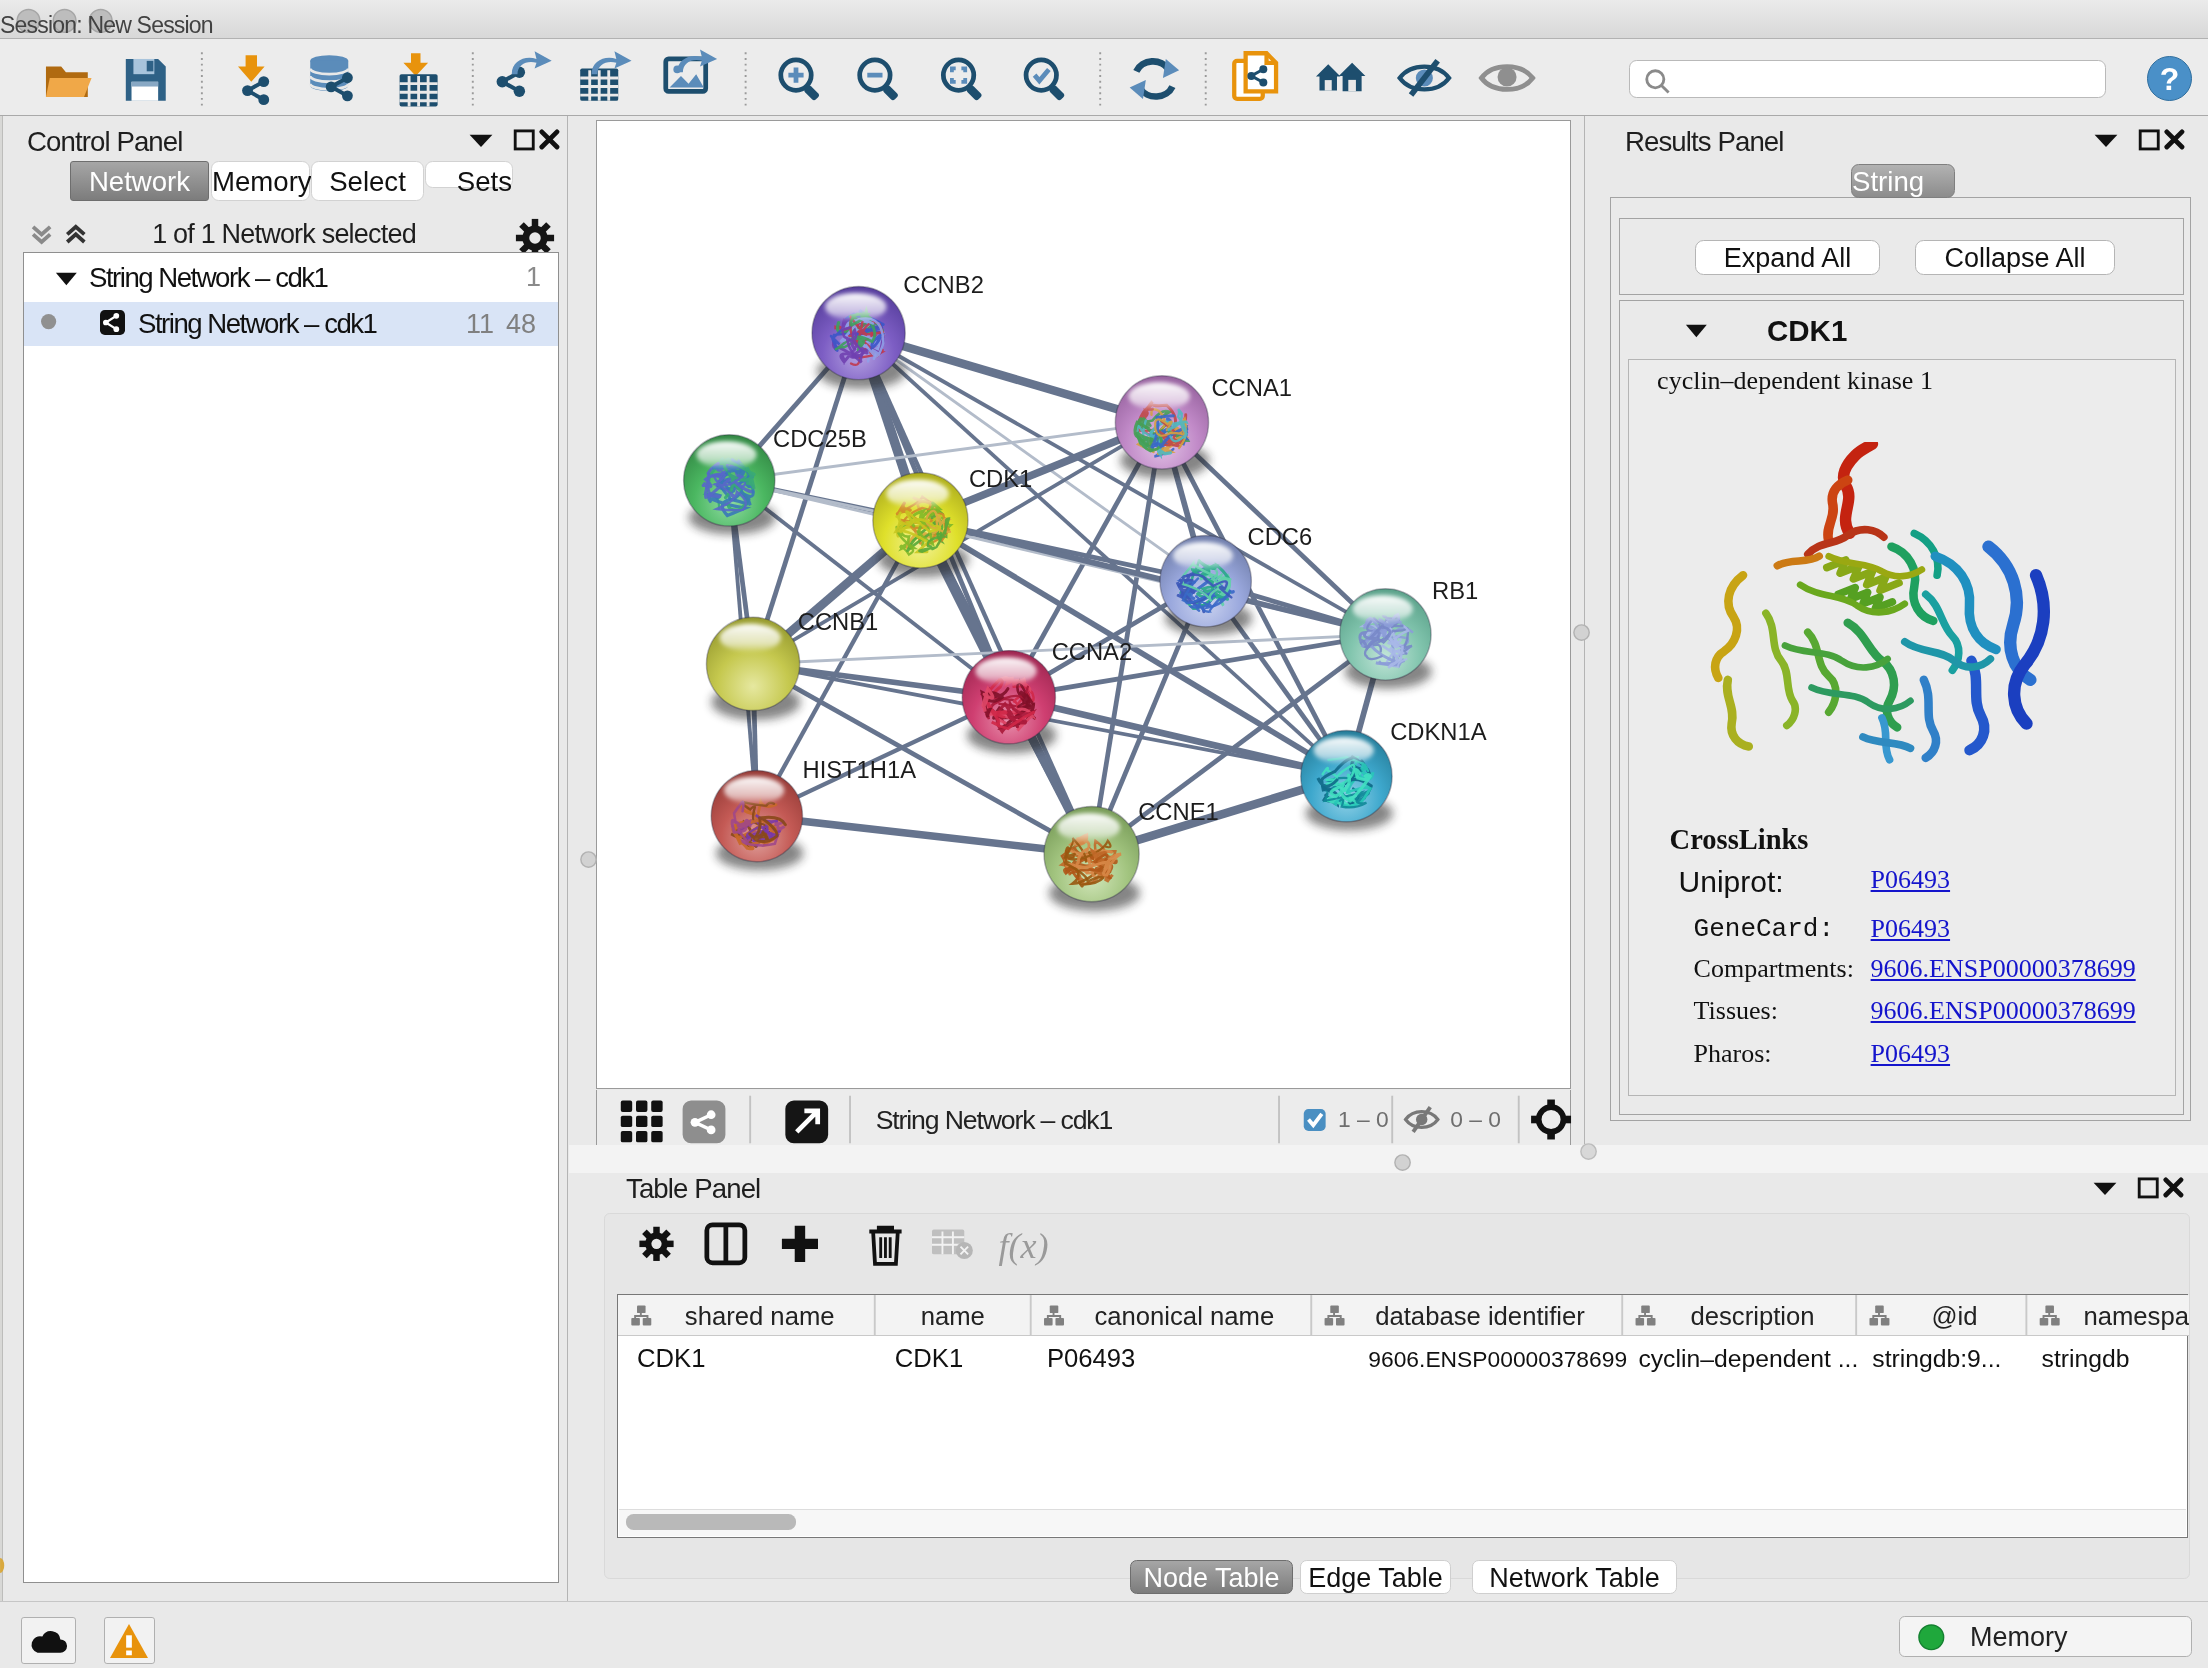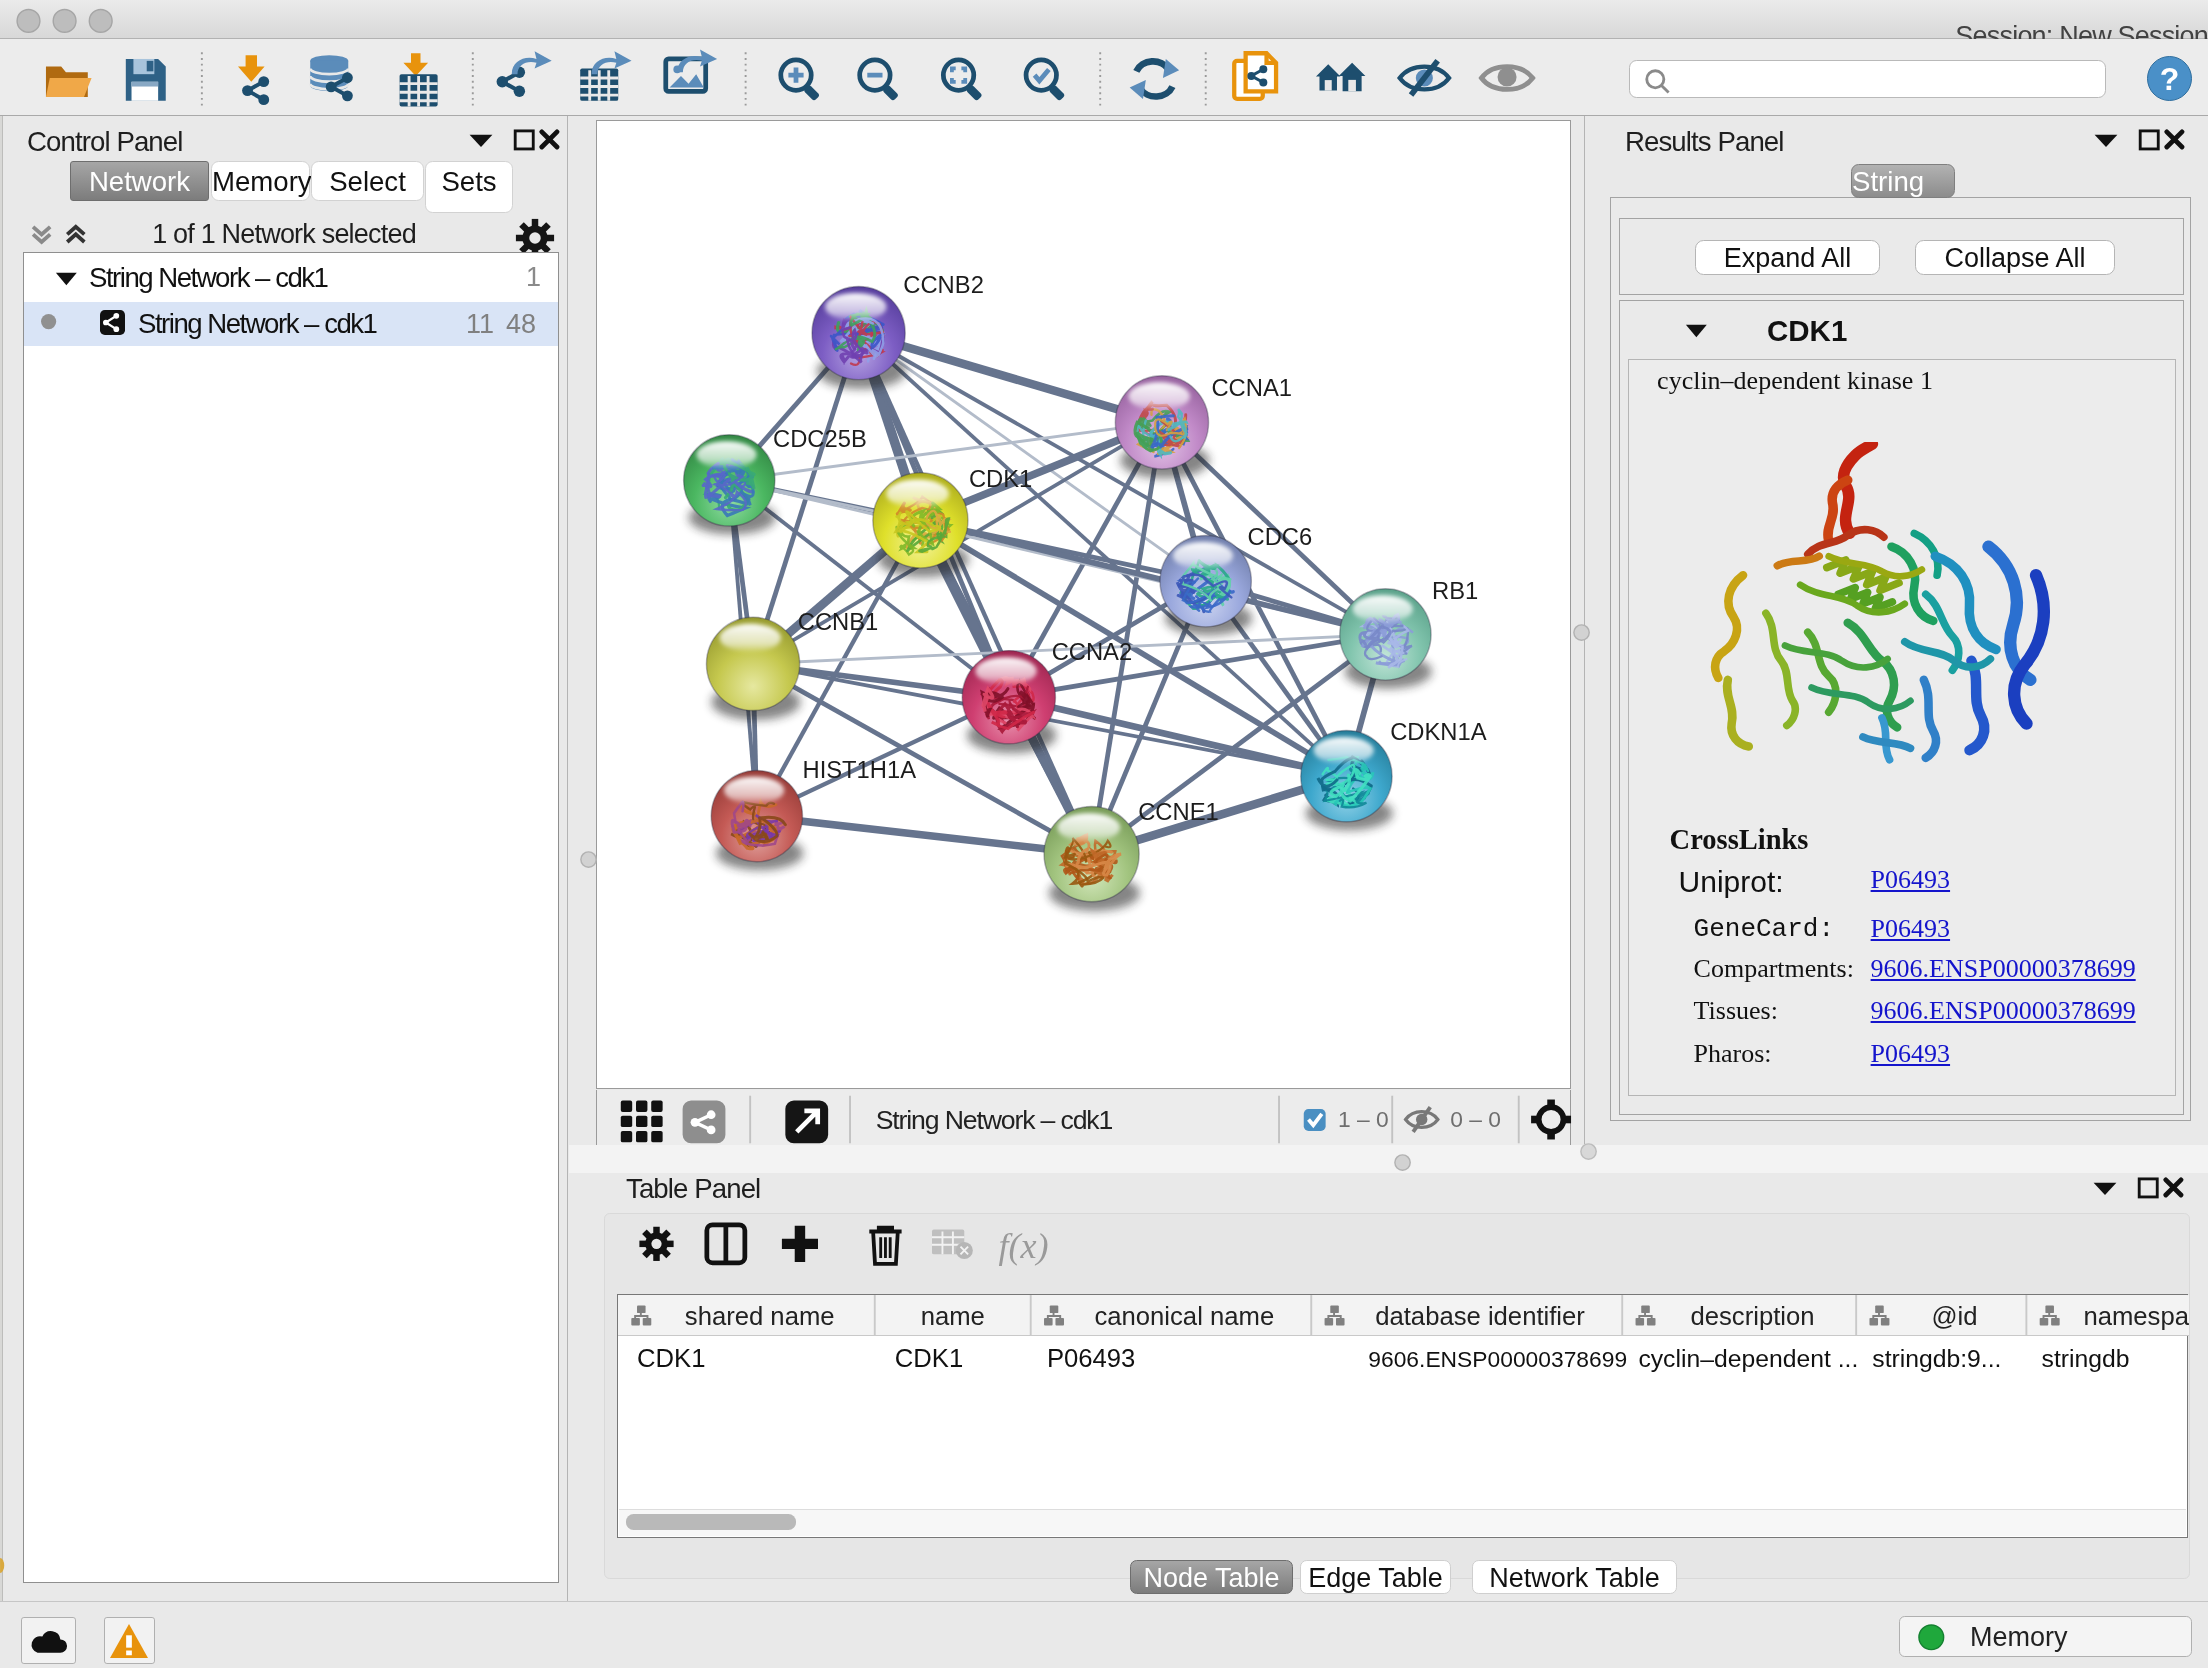--- a/index.html
+++ b/index.html
@@ -4,21 +4,21 @@
 *{margin:0;padding:0;box-sizing:border-box}
 html,body{width:2208px;height:1668px;overflow:hidden;background:#e9e9e9;font-family:"Liberation Sans",sans-serif}
 </style></head>
 <body>
 <div style="position:absolute;left:0;top:0;width:2208px;height:39px;background:linear-gradient(#ebebeb,#d8d8d8);border-bottom:1px solid #b2b2b2">
 <svg width="152" height="39" viewBox="0 0 160 41">
       <circle cx="30" cy="22" r="12" fill="#bdbdbd" stroke="#a6a6a6" stroke-width="1.5"></circle>
       <circle cx="68" cy="22" r="12" fill="#bdbdbd" stroke="#a6a6a6" stroke-width="1.5"></circle>
       <circle cx="106" cy="22" r="12" fill="#bdbdbd" stroke="#a6a6a6" stroke-width="1.5"></circle>
     </svg>
-<div style="position:absolute;left:0;top:21px;width:2208px;text-align:right;font-size:27px;font-weight:normal;letter-spacing:-0.8px;color:#424242">Session: New Session</div>
+<div style="position:absolute;left:0;top:12px;width:2208px;text-align:left;font-size:23px;font-weight:normal;letter-spacing:-0.8px;color:#424242">Session: New Session</div>
 </div>
 <div style="position:absolute;left:0;top:39px;width:2208px;height:77px;background:#ececec;border-bottom:1px solid #a9a9a9">
 <svg width="2208" height="77" style="position:absolute;left:0;top:0" viewBox="0 0 2322 81">
       <g transform="translate(0,-41)">
         <g transform="translate(46,62) scale(1.0)">
           <path d="M2 8 L18 8 L23 14 L46 14 L46 40 L2 40 Z" fill="#b06a10"></path>
           <path d="M6 20 L50 20 L42 40 L2 40 Z" fill="#f0a848"></path>
         </g>
         <g transform="translate(130,60) scale(1.0)">
           <path d="M2 2 L36 2 L44 10 L44 46 L2 46 Z" fill="#2e6186"></path>
@@ -182,21 +182,21 @@
 <div style="position:absolute;left:0;top:116px;width:568px;height:1485px;background:#e9e9e9;border-right:1px solid #b4b4b4">
 <div style="position:absolute;left:27px;top:9.5px;font-size:27.6px;letter-spacing:-0.9px;color:#1e1e1e">Control Panel</div>
 <svg width="114" height="28.5" style="position:absolute;left:462px;top:13.3px" viewBox="0 0 120 30">
       <path d="M8 6 L32 6 L20 19 Z" fill="#111"></path>
       <rect x="56" y="2" width="19" height="19" fill="none" stroke="#111" stroke-width="3"></rect>
       <path d="M84 3 L100 19 M100 3 L84 19" stroke="#111" stroke-width="5" stroke-linecap="round"></path>
     </svg>
 <div style="position:absolute;left:70px;top:45px;width:139px;height:40px;background:linear-gradient(#a6a6a6,#7c7c7c);border:1px solid #6e6e6e;border-radius:3px;color:#fff;font-size:27.6px;text-align:center;line-height:40px">Network</div>
 <div style="position:absolute;left:211px;top:45px;width:99px;height:40px;background:#fff;border:1px solid #d2d2d2;border-radius:7.6px;color:#111;font-size:27.6px;text-align:center;line-height:40px">Memory</div>
 <div style="position:absolute;left:311px;top:45px;width:113px;height:40px;background:#fff;border:1px solid #d2d2d2;border-radius:7.6px;color:#111;font-size:27.6px;text-align:center;line-height:40px">Select</div>
-<div style="position:absolute;left:425px;top:45px;width:88px;height:52px;background:#fff;border:1px solid #d2d2d2;border-radius:7.6px;color:#111;font-size:27.6px;text-align:center;line-height:40px">Sets</div>
+<div style="position:absolute;left:425px;top:45px;width:88px;height:27px;background:#fff;border:1px solid #d2d2d2;border-radius:7.6px;color:#111;font-size:27.6px;text-align:right;line-height:40px">Sets</div>
 <svg width="124" height="28.5" style="position:absolute;left:28.5px;top:107px" viewBox="0 0 130 30">
       <g stroke="#8a8a8a" stroke-width="4" fill="none">
         <path d="M4 4 L13 12 L22 4 M4 12 L13 20 L22 12"></path>
       </g>
       <g stroke="#333" stroke-width="4" fill="none">
         <path d="M40 12 L49 4 L58 12 M40 20 L49 12 L58 20"></path>
       </g>
     </svg>
 <div style="position:absolute;left:0;top:103px;width:568px;text-align:center;font-size:27px;letter-spacing:-0.8px;color:#1e1e1e">1 of 1 Network selected</div>
 <svg width="42" height="42" style="position:absolute;left:514px;top:101px" viewBox="0 0 44 44">

